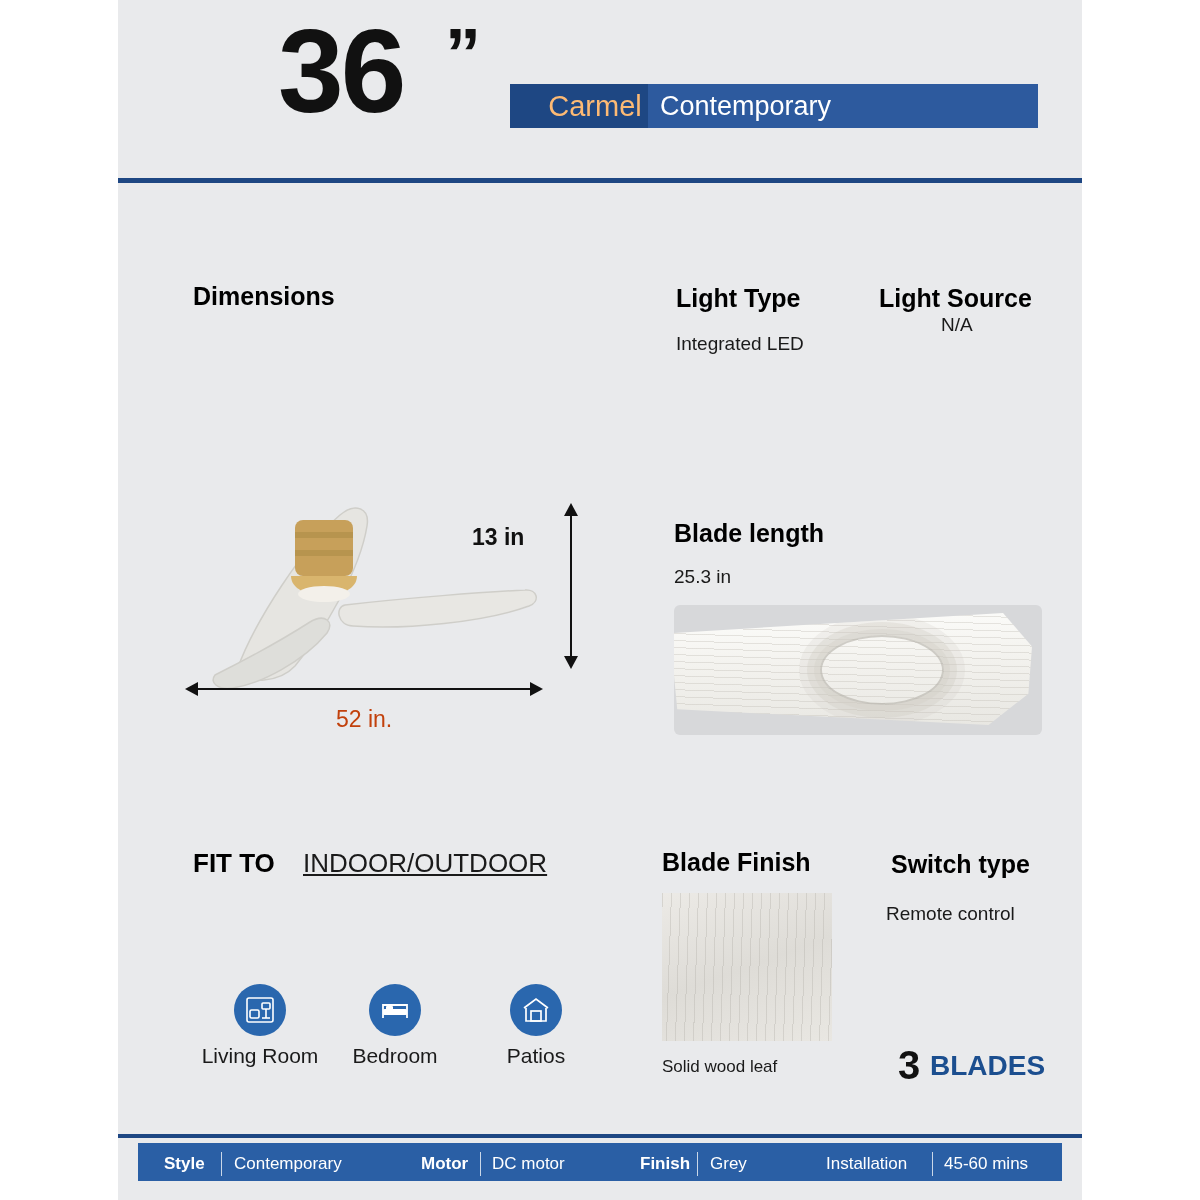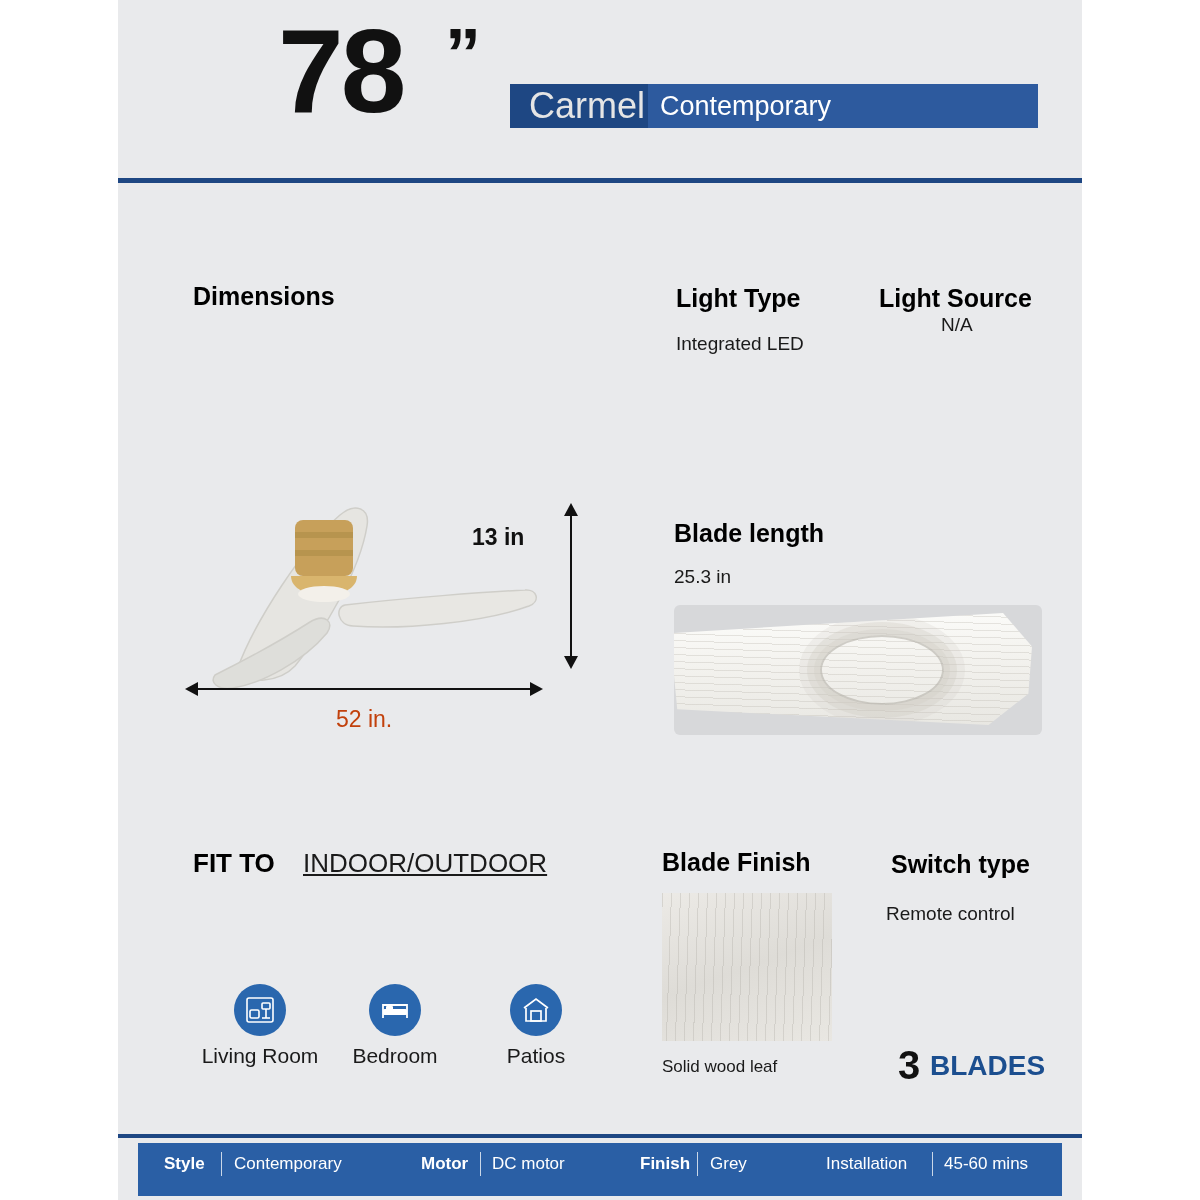--- a/index.html
+++ b/index.html
@@ -68,28 +68,28 @@
   .title-band .seg1 {
     position: absolute;
     left: 0;
     top: 0;
     width: 138px;
     height: 44px;
     background: #1e4783;
   }
   .title-band .txt1 {
     position: absolute;
-    left: 8px;
+    left: 16px;
     top: 0;
     width: 138px;
     height: 44px;
     line-height: 44px;
     text-align: center;
-    color: #e5e5e5;
-    font-size: 36px;
+    color: #fdba74;
+    font-size: 29px;
   }
   .title-band .txt2 {
     position: absolute;
     left: 150px;
     top: 0;
     height: 44px;
     line-height: 44px;
     color: #ffffff;
     font-size: 27px;
   }
@@ -292,21 +292,21 @@
     top: 1134px;
     width: 964px;
     height: 4px;
     background: #1e4783;
   }
   .footer {
     position: absolute;
     left: 138px;
     top: 1143px;
     width: 924px;
-    height: 53px;
+    height: 38px;
     background: #2a5fa5;
   }
   .footer .cell {
     position: absolute;
     top: 0;
     height: 42px;
     line-height: 42px;
     color: #ffffff;
     font-size: 17px;
     white-space: nowrap;
@@ -333,21 +333,21 @@
   #f-v3 { left: 806px; }
 </style>
 </head>
 <body>
 
 <div class="sheet">
 
   <div class="panel"></div>
 
   <div class="header">
-    <div class="size-number">78</div>
+    <div class="size-number">36</div>
     <div class="size-inch">”</div>
     <div class="title-band">
       <div class="seg1"></div>
       <div class="txt1">Carmel</div>
       <div class="txt2">Contemporary</div>
     </div>
   </div>
   <div class="header-rule"></div>
 
   <div class="h-blue" id="dimensions-heading">Dimensions</div>

